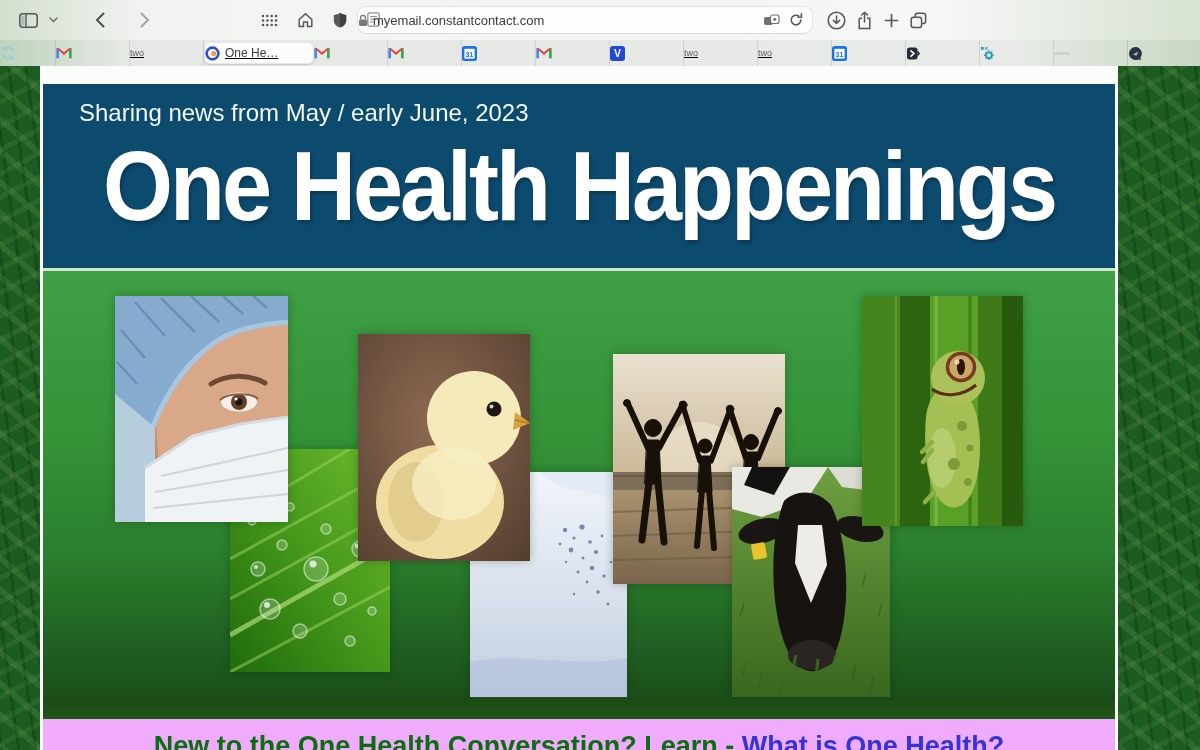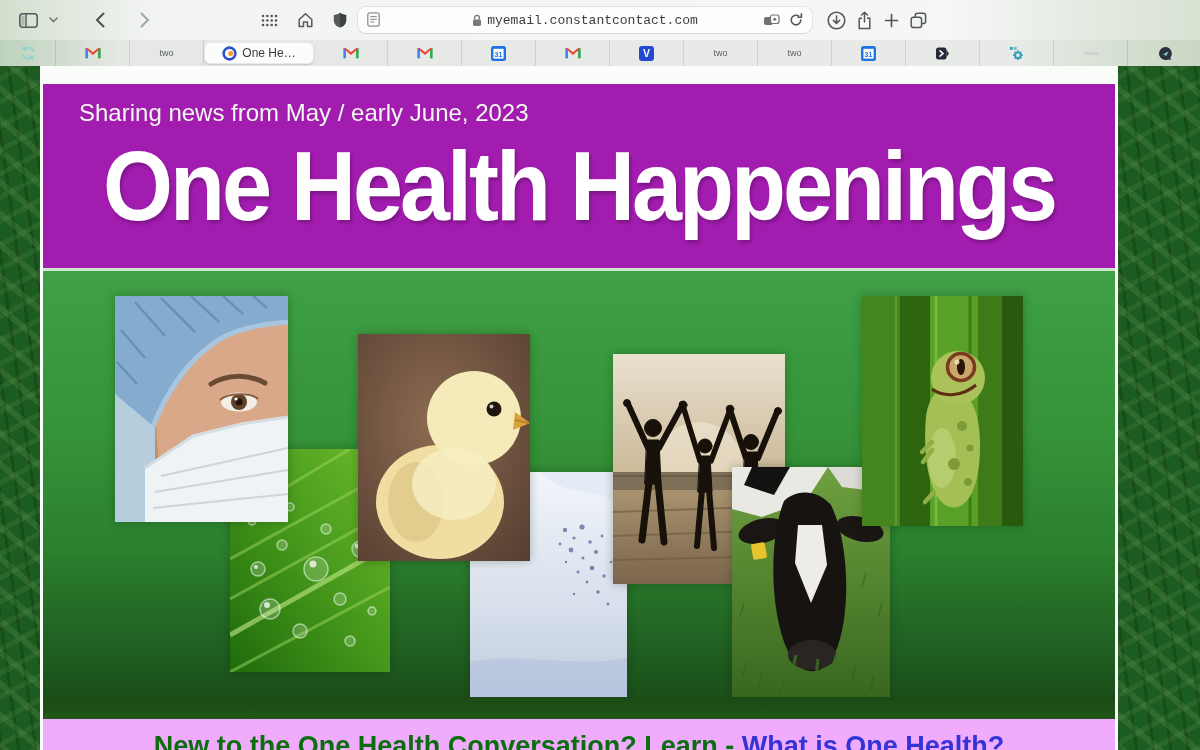--- a/index.html
+++ b/index.html
@@ -6,51 +6,51 @@
   body{width:1200px;height:750px;overflow:hidden;position:relative;
        font-family:"Liberation Sans",sans-serif;background:#1d5c20;}
 
   
   .toolbar{position:absolute;top:0;left:0;width:1200px;height:40px;
     background:linear-gradient(90deg,#d3dfce 0px,#f2f4f2 150px,#f5f6f5 950px,#d7e2d2 1200px);
     border-bottom:1px solid #c9ccc8;}
   .tb{position:absolute;top:0;height:40px;display:flex;align-items:center;justify-content:center;cursor:default;}
   .addr{position:absolute;left:358px;top:7px;width:454px;height:26px;background:#fdfdfd;
     border-radius:8px;box-shadow:0 0 0 1px rgba(0,0,0,.07),0 1px 1px rgba(0,0,0,.05);}
-  .addr-center{position:absolute;left:0;right:0;top:0;height:26px;display:flex;align-items:center;justify-content:center;gap:5px;font-family:Liberation Mono, monospace;}
+  .addr-center{position:absolute;left:0;right:0;top:0;height:26px;display:flex;align-items:center;justify-content:flex-start;gap:5px;}
   .addr-url{font-size:13px;color:#3b3e3b;}
   .addr-ico-left{position:absolute;left:9px;top:5px;}
   .addr-ico-r1{position:absolute;right:32px;top:6px;}
   .addr-ico-r2{position:absolute;right:9px;top:6px;}
 
   
   .tabbar{position:absolute;top:40px;left:0;width:1200px;height:26px;display:flex;
     background:linear-gradient(90deg,#bdd2bb 0px,#e5e8e4 120px,#e7eae6 1020px,#c8d7c3 1200px);
     border-bottom:1px solid #bcc0bb;}
-  .tab{flex:0 0 74px;display:flex;align-items:center;justify-content:center;gap:5px;
-    border-right:1px solid rgba(0,0,0,.10);box-sizing:border-box;overflow:hidden;}
+  .tab{flex:0 0 74px;display:flex;align-items:center;justify-content:flex-start;gap:5px;
+    border-right:1px solid rgba(0,0,0,.10);box-sizing:border-box;overflow:hidden;text-decoration:underline;}
   .tab-sync{flex:0 0 56px;}
   .tab-active{flex:0 0 110px;background:#fbfcfb;border:1px solid rgba(0,0,0,.08);
     border-radius:6px;margin:2px 0;box-shadow:0 1px 2px rgba(0,0,0,.14);}
   .tab-label{font-size:12px;color:#36393б;color:#383b38;white-space:nowrap;}
   .tab-label-small{font-size:9px;color:#5d615d;}
   .blank-pill{display:inline-block;width:16px;height:3px;border-radius:2px;background:#cfd3cf;}
 
   
   .page{position:absolute;top:66px;left:0;width:1200px;height:684px;}
   .pattern{background-color:#1d5c20;
     background-image:
       repeating-linear-gradient(40deg, rgba(146,196,124,.14) 0 6px, transparent 6px 24px),
       repeating-linear-gradient(-28deg, rgba(146,196,124,.10) 0 5px, transparent 5px 21px),
       repeating-linear-gradient(82deg, rgba(16,52,14,.38) 0 3px, transparent 3px 17px);}
   .margin-l{position:absolute;left:0;top:0;width:40px;height:684px;}
   .margin-r{position:absolute;right:0;top:0;width:82px;height:684px;}
   .email{position:absolute;left:40px;top:0;width:1078px;height:684px;background:#fbfdfb;}
   .white-top{height:18px;}
-  .banner{margin:0 3px;height:184px;background:#a21caf;overflow:hidden;}
+  .banner{margin:0 3px;height:184px;background:#0c4a6e;overflow:hidden;}
   .kicker{padding:15px 0 0 36px;font-size:24px;color:#f3f7f1;}
   .big-title{margin-top:8px;text-align:center;font-size:90px;font-weight:bold;color:#ffffff;
     letter-spacing:-3px;transform:scaleY(1.10);transform-origin:50% 55%;
     text-shadow:2px 3px 3px rgba(0,0,0,.22);white-space:nowrap;}
   .sep{margin:0 3px;height:3px;background:#cfe8cd;}
   .collage{position:relative;margin:0 3px;height:426px;overflow:hidden;
     background:linear-gradient(180deg,#3fa045 0%,#359338 38%,#2b7f2e 66%,#1f5d20 90%,#1a4f19 100%);}
   .photo{position:absolute;box-shadow:0 0 9px rgba(0,25,0,.28);}
   .photo svg{display:block;}
   .dark-band{margin:0 3px;height:22px;background:linear-gradient(180deg,#1b4a15,#225618);}

